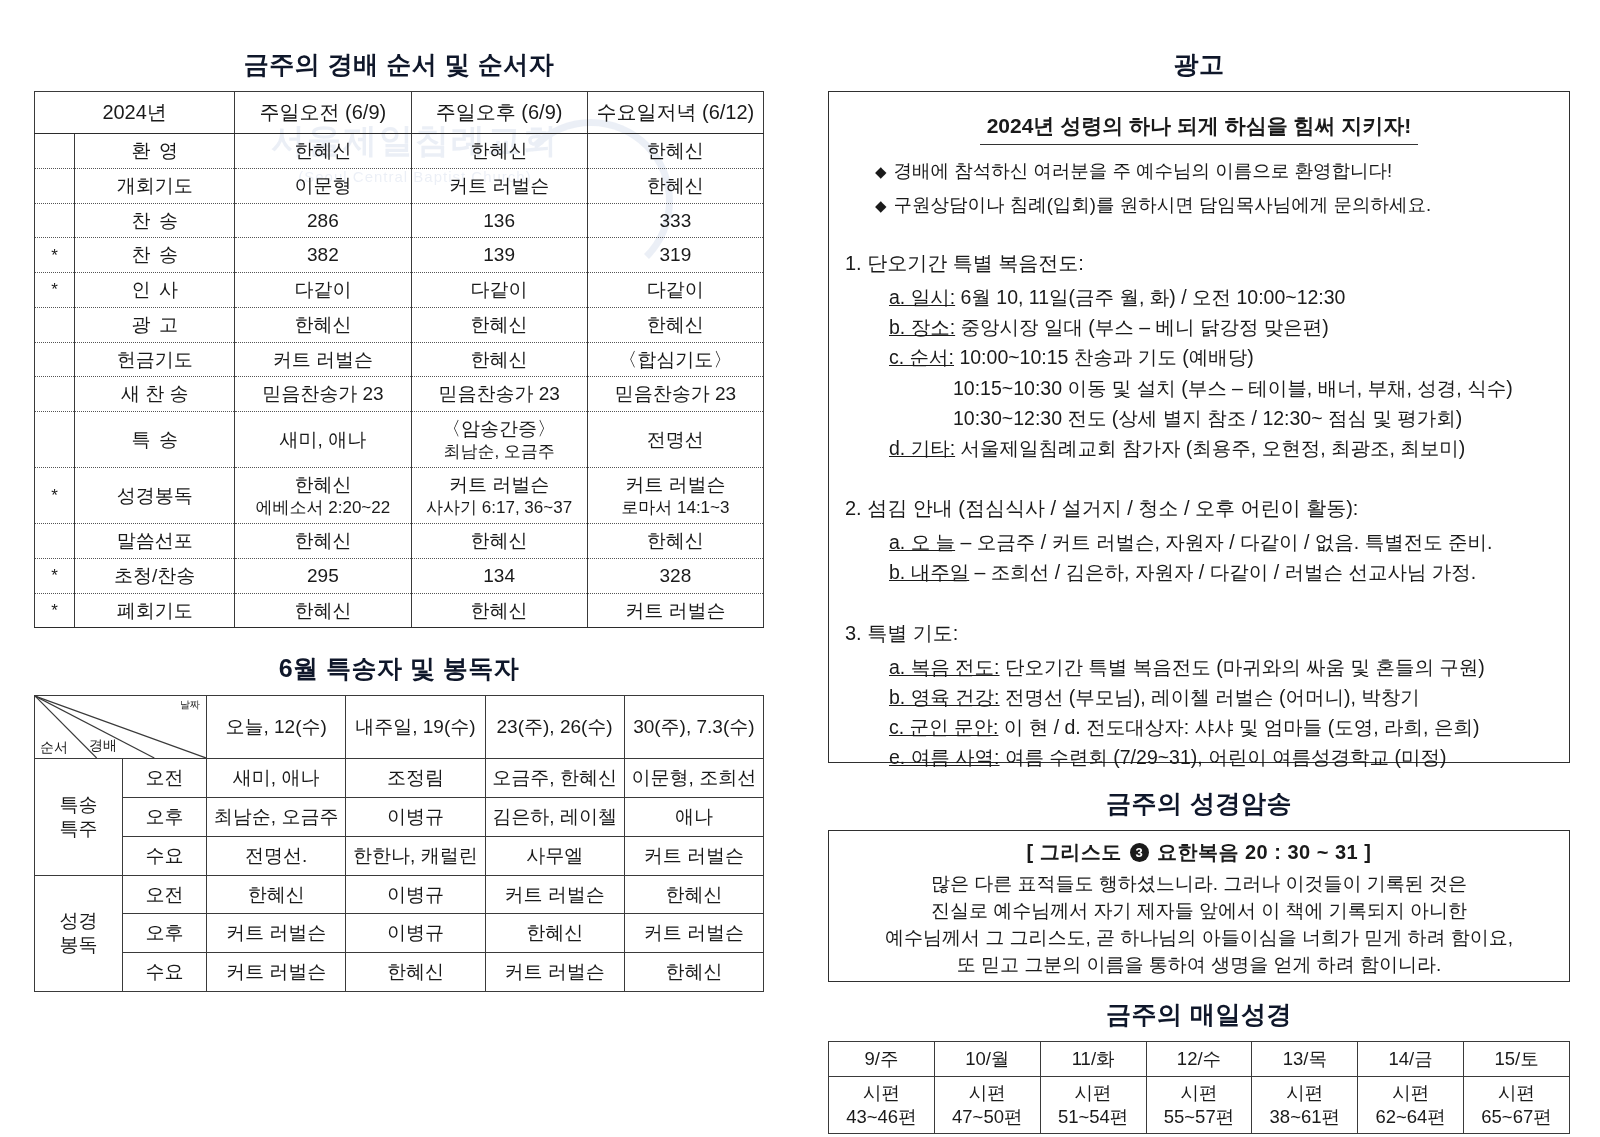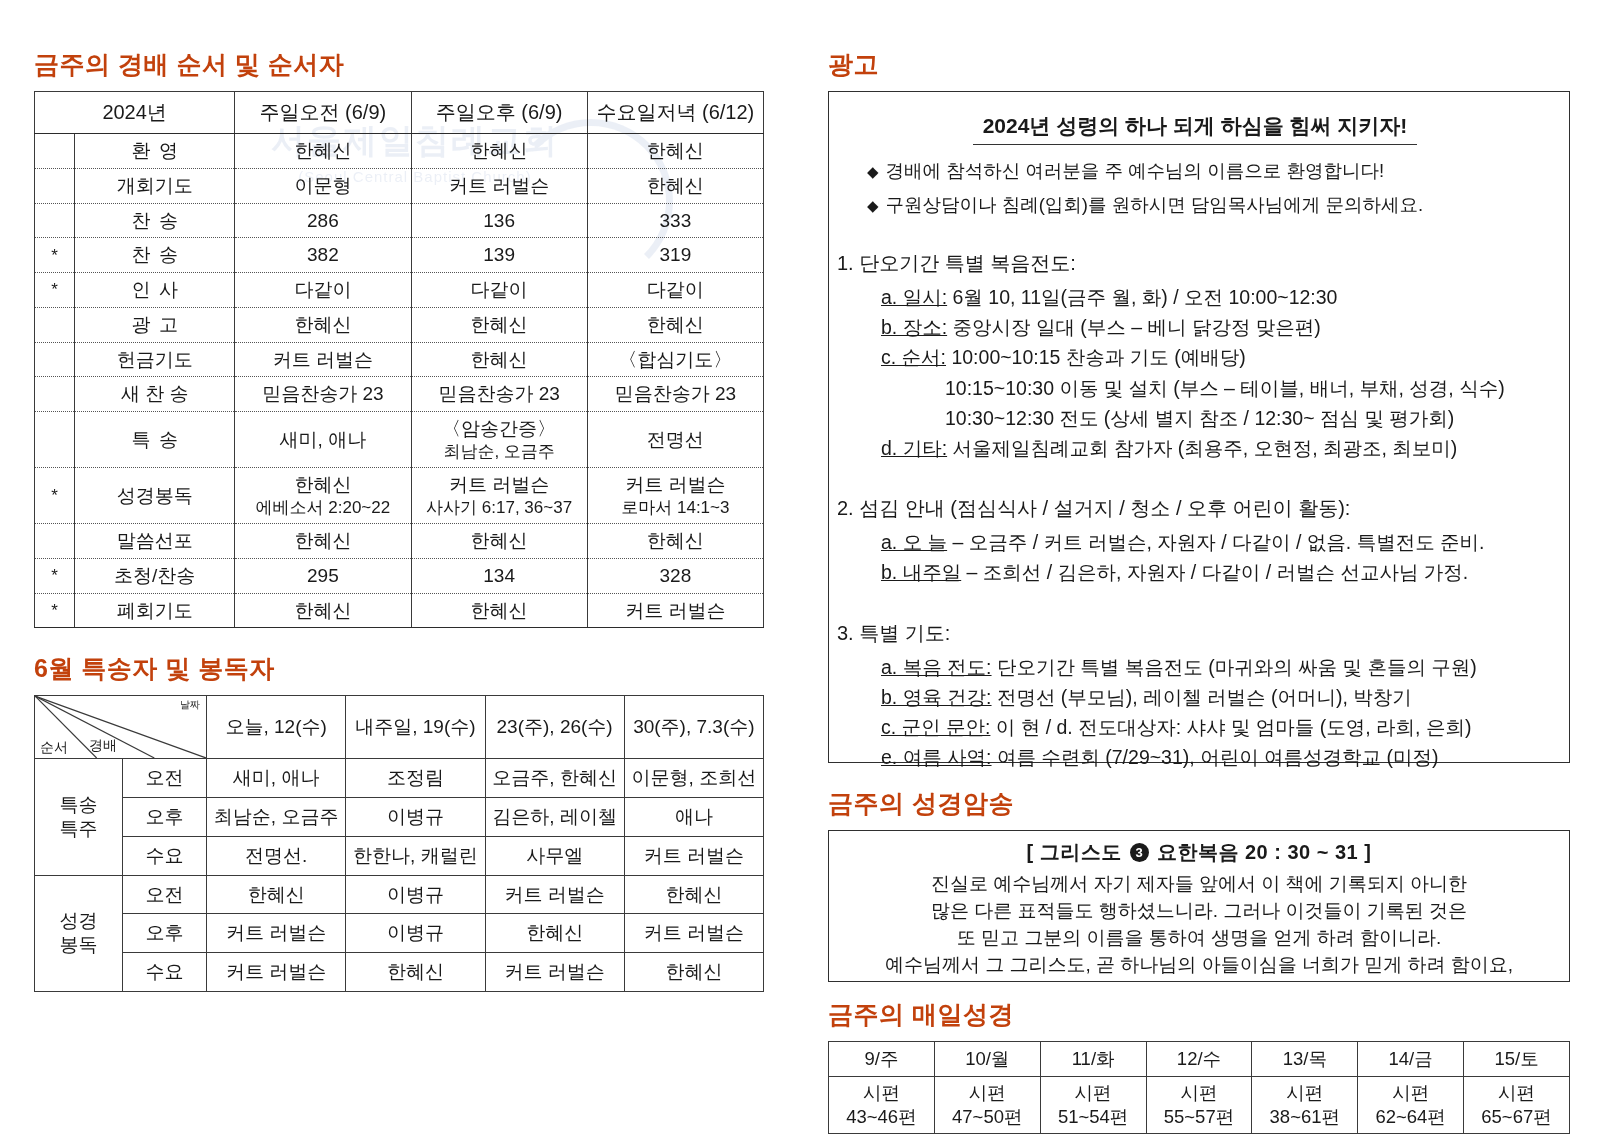--- a/index.html
+++ b/index.html
@@ -60,26 +60,26 @@
   }
   .col-right {
     position: absolute;
     left: 828px;
     top: 48px;
     width: 742px;
     z-index: 2;
   }
 
   .section-title {
-    text-align: left;
+    text-align: center;
     font-size: 25px;
     font-weight: bold;
     letter-spacing: 0.5px;
     margin: 0 0 10px 0;
-    color: #c2410c;
+    color: #0f172a;
   }
 
   
   table.order-table {
     width: 100%;
     border-collapse: collapse;
     table-layout: fixed;
     font-size: 19px;
   }
   table.order-table td, table.order-table th {
@@ -155,21 +155,21 @@
     position: absolute; left: 54px; bottom: 4px; font-size: 14px;
   }
   .corner-cell .lbl-order {
     position: absolute; left: 5px; bottom: 2px; font-size: 14px;
   }
   .group-label { font-size: 19px; line-height: 1.35; }
 
   
   .box {
     border: 1.6px solid #2f2f2f;
-    padding: 14px 16px 16px 8px;
+    padding: 14px 16px 16px 16px;
     box-sizing: border-box;
   }
   .ann-box { height: 672px; }
   .ann-heading {
     text-align: center;
     font-size: 21px;
     font-weight: bold;
     margin: 6px 0 2px 0;
   }
   .ann-rule {
@@ -492,24 +492,24 @@
 
     <div class="section-title sp-top">금주의 성경암송</div>
 
     <div class="box verse-box">
       <div class="verse-ref">
         <span>[ 그리스도</span>
         <span class="circled">3</span>
         <span>요한복음 20 : 30 ~ 31 ]</span>
       </div>
       <div class="verse-body" id="verse-body">
+          <div>많은 다른 표적들도 행하셨느니라. 그러나 이것들이 기록된 것은</div>
           <div>진실로 예수님께서 자기 제자들 앞에서 이 책에 기록되지 아니한</div>
-          <div>많은 다른 표적들도 행하셨느니라. 그러나 이것들이 기록된 것은</div>
+          <div>예수님께서 그 그리스도, 곧 하나님의 아들이심을 너희가 믿게 하려 함이요,</div>
           <div>또 믿고 그분의 이름을 통하여 생명을 얻게 하려 함이니라.</div>
-          <div>예수님께서 그 그리스도, 곧 하나님의 아들이심을 너희가 믿게 하려 함이요,</div>
         </div>
     </div>
 
     <div class="section-title sp-top-sm">금주의 매일성경</div>
 
     <table class="daily-table">
       <tbody>
         <tr class="head" id="daily-head">
             <td>9/주</td>
             <td>10/월</td>

